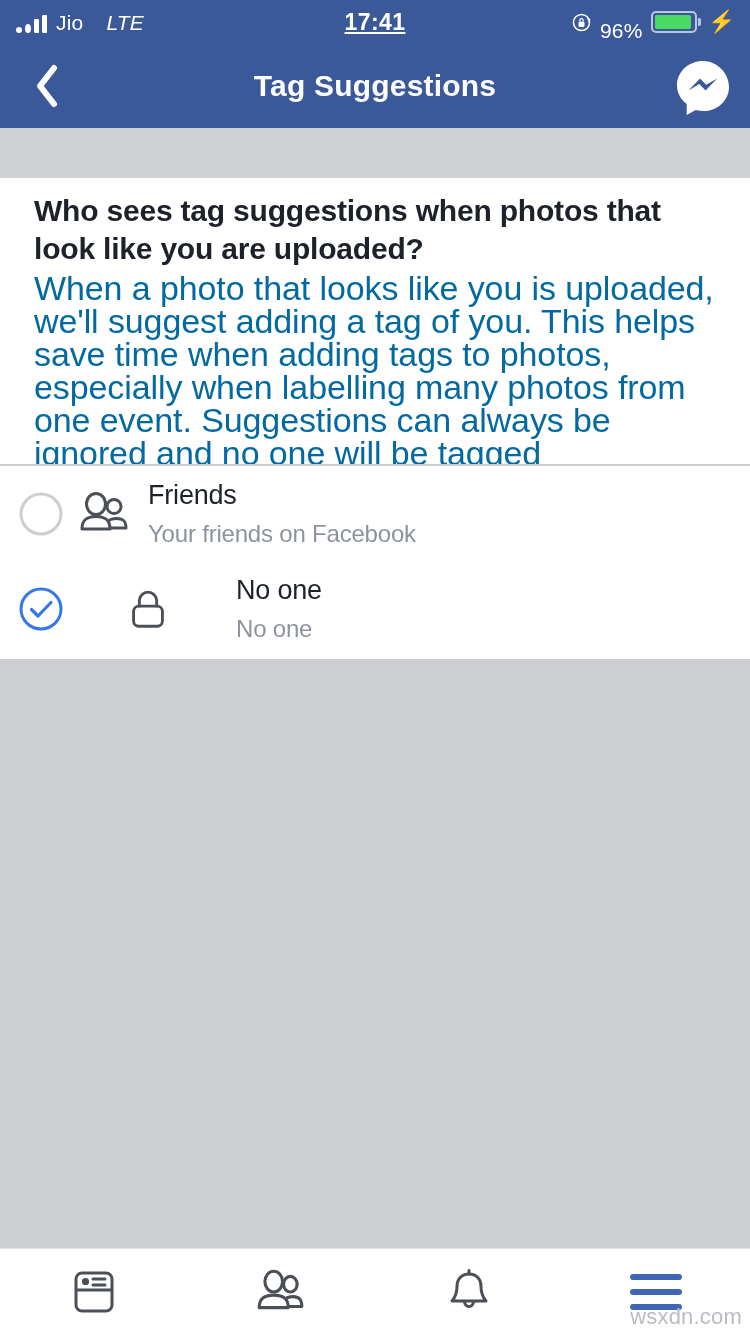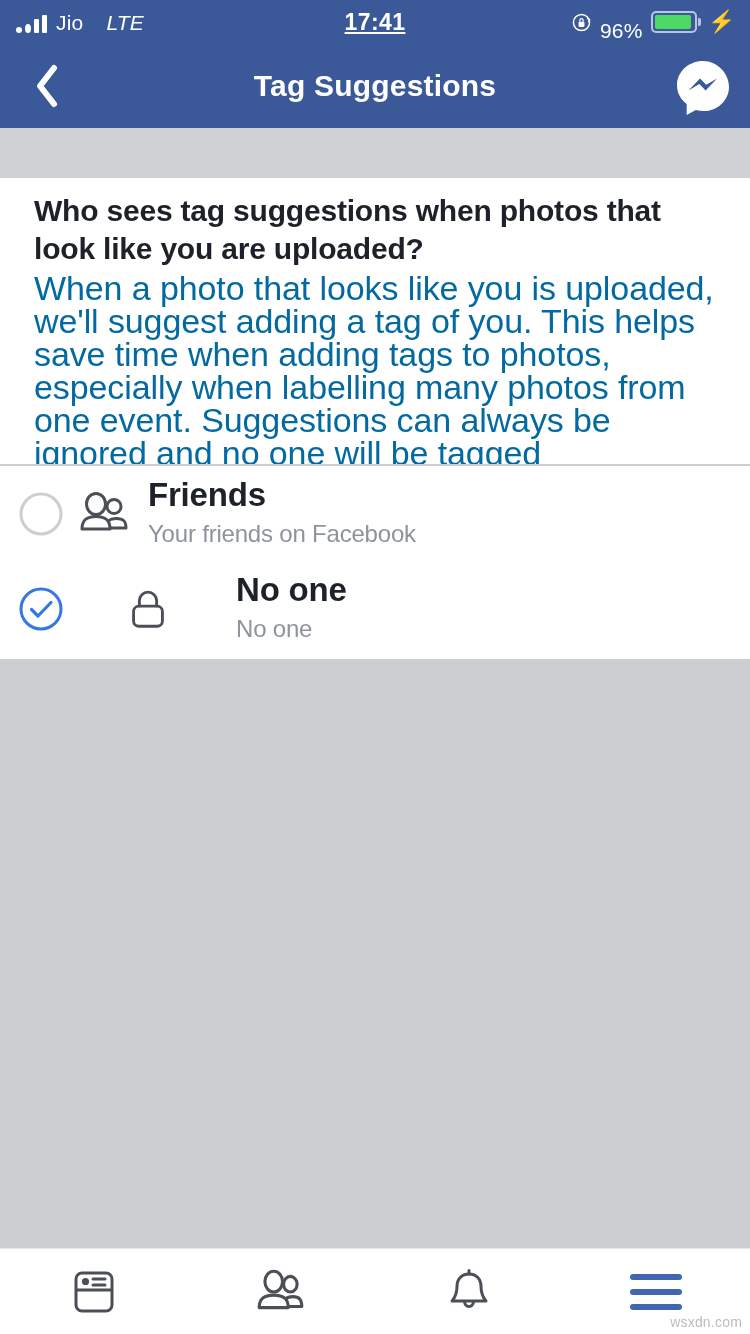--- a/index.html
+++ b/index.html
@@ -70,39 +70,39 @@
   .sep-2 { top:559px; }
   .sep-3 { top:659px; }
 
   .row { position:absolute; left:0; width:750px; height:95px; background:#ffffff; display:flex; align-items:center; }
   .row-friends { top:466px; }
   .row-noone  { top:561px;gap:44px; }
 
   .radio { width:46px; height:46px; margin-left:18px; flex:0 0 auto; }
   .opt-icon { width:52px; height:52px; margin-left:14px; flex:0 0 auto; display:flex; align-items:center; justify-content:center; }
   .opt-text { margin-left:18px; display:flex; flex-direction:column; justify-content:center; }
-  .opt-title { font-size:33px; line-height:32px; color:#1d2129; letter-spacing:-.2px;font-weight:bold; }
+  .opt-title { font-size:27px; line-height:32px; color:#1d2129; letter-spacing:-.2px; }
   .opt-sub { font-size:24px; line-height:30px; color:#8d949e; letter-spacing:-.2px; margin-top:8px; }
 
   
   .filler { position:absolute; top:661px; left:0; width:750px; height:587px; background:#ccced2; }
 
   
   .tabbar {
     position:absolute; top:1248px; left:0; width:750px; height:86px;
     background:#ffffff; display:flex; align-items:center;
     border-top:1px solid #e3e5e8;
   }
   .tab { flex:1; display:flex; align-items:center; justify-content:center; height:86px; }
   .hamburger { display:flex; flex-direction:column; gap:9px; }
   .hamburger i { display:block; width:52px; height:6px; background:#4267b2; border-radius:3px; }
 
   .watermark {
     position:absolute; right:8px; bottom:4px;
-    font-size:14px; color:#b9bcc2; letter-spacing:.2px;
+    font-size:22px; color:#b9bcc2; letter-spacing:.2px;
   }
 </style>
 </head>
 <body>
 
 <div id="screen">
 
   <div class="statusbar">
     <div class="sb-left">
       <div class="bars">

